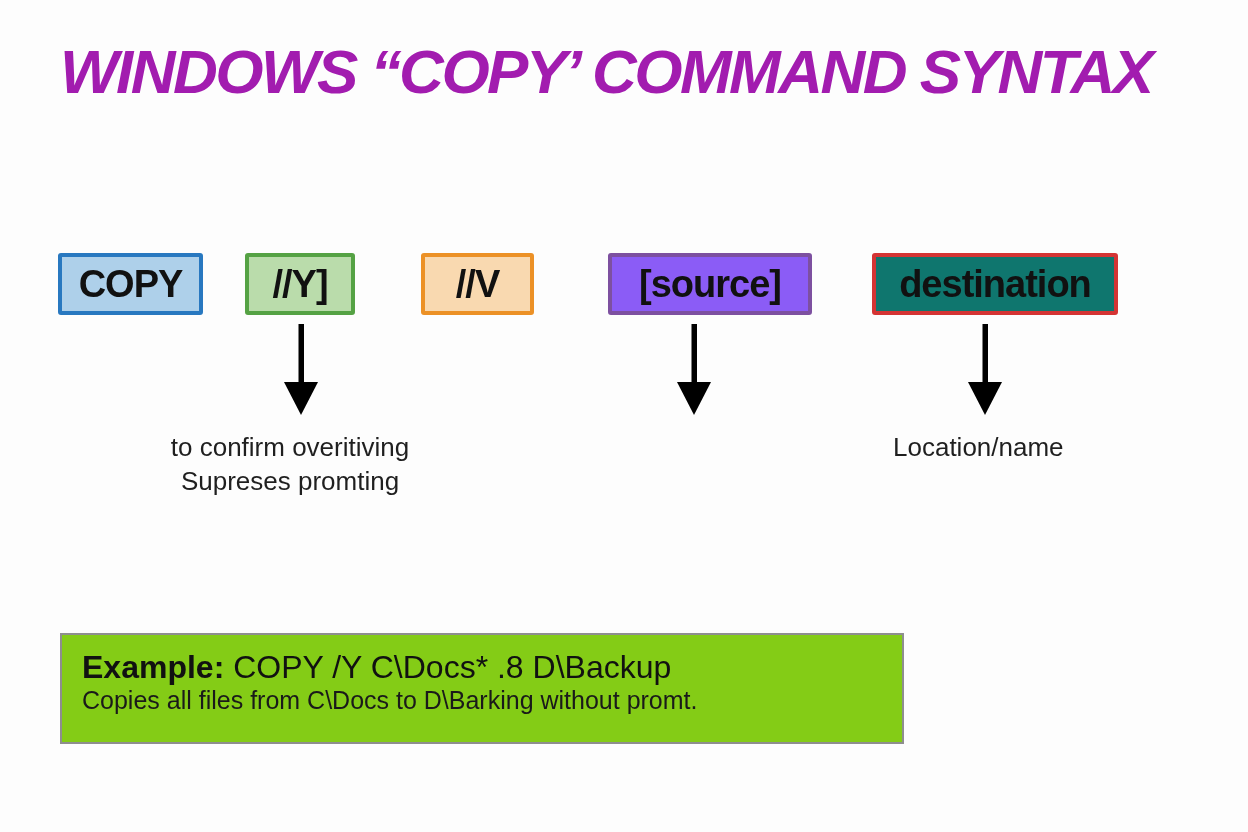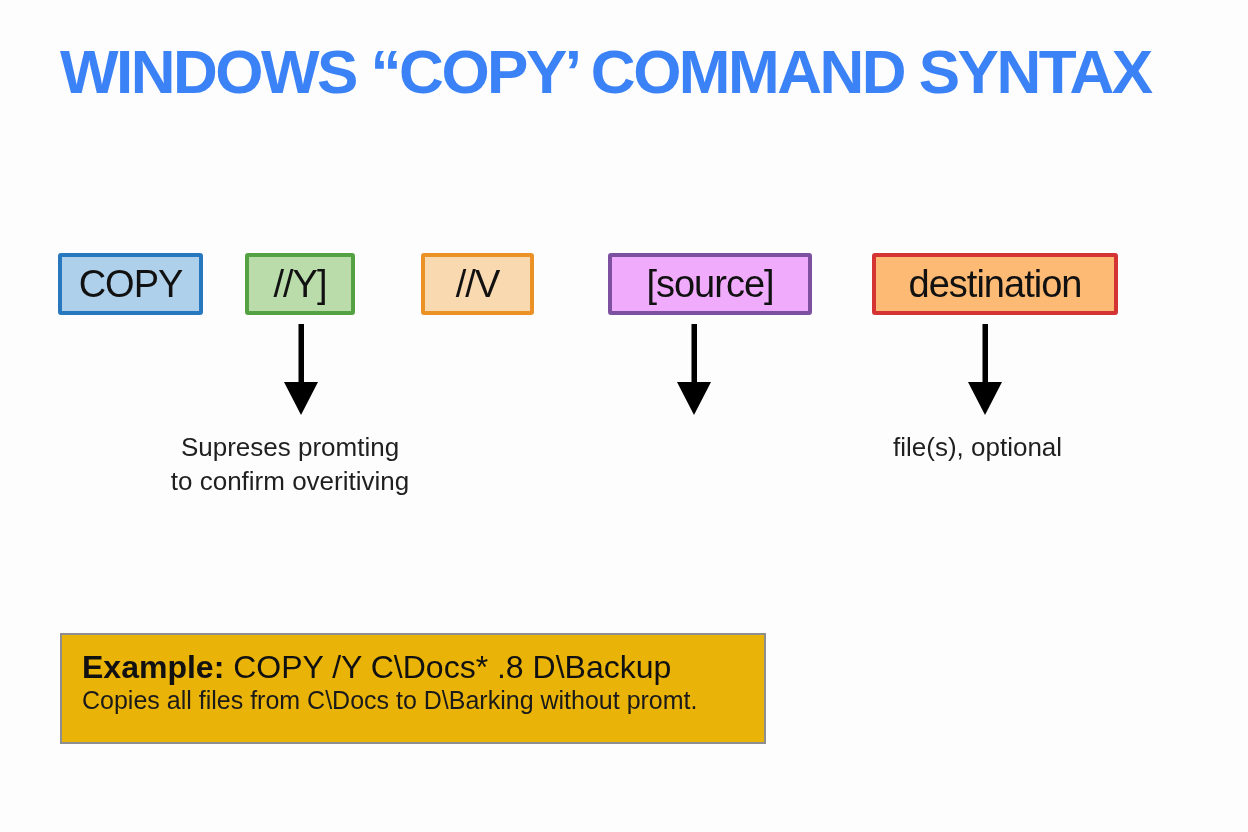--- a/index.html
+++ b/index.html
@@ -30,21 +30,21 @@
     position: absolute;
     top: 253px;
     height: 62px;
     box-sizing: border-box;
     border: 4px solid #000;
     border-radius: 3px;
     display: flex;
     align-items: center;
     justify-content: center;
     font-size: 38px;
-    font-weight: normal;
+    font-weight: bold;
     letter-spacing: -1px;
     color: #111;
   }
   .box-0 { left: 58px;  width: 145px; }
   .box-1 { left: 245px; width: 110px; }
   .box-2 { left: 421px; width: 113px; }
   .box-3 { left: 608px; width: 204px; }
   .box-4 { left: 872px; width: 246px; }
 
   .arrow {
@@ -65,83 +65,83 @@
     color: #1f1f1f;
   }
   .annotation-0 { left: 140px; width: 300px; text-align: center; }
   .annotation-1 { left: 570px; width: 255px; text-align: center; }
   .annotation-2 { left: 893px; width: 230px; text-align: left; }
 
   .example-box {
     position: absolute;
     left: 60px;
     top: 633px;
-    width: 706px;
+    width: 844px;
     height: 111px;
     box-sizing: border-box;
     border: 2px solid #8e8e8e;
-    background: #eab308;
+    background: #84cc16;
     padding: 14px 20px 0 20px;
   }
   .example-line1 {
     font-size: 32px;
     color: #111;
     white-space: nowrap;
   }
   .example-line1 .bold { font-weight: bold; }
   .example-line2 {
     font-size: 25px;
     color: #1a1a1a;
     white-space: nowrap;
   }
 </style>
 </head>
 <body>
 
 <div class="page">
 
-  <h1 class="title" style="color: #3b82f6;">WINDOWS “COPY’ COMMAND SYNTAX</h1>
+  <h1 class="title" style="color: #a21caf; font-style: italic;">WINDOWS “COPY’ COMMAND SYNTAX</h1>
 
   <div class="syntax-box box-0" style="background-color: rgb(174, 208, 234); border-color: rgb(40, 120, 192);">
     <span>COPY</span>
   </div>
   <div class="syntax-box box-1" style="background-color: rgb(186, 220, 171); border-color: rgb(85, 162, 68);">
     <span>//Y]</span>
   </div>
   <div class="syntax-box box-2" style="background-color: rgb(249, 217, 176); border-color: rgb(236, 145, 38);">
     <span>//V</span>
   </div>
-  <div class="syntax-box box-3" style="background-color: #f0abfc; border-color: rgb(125, 80, 160);">
+  <div class="syntax-box box-3" style="background-color: #8b5cf6; border-color: rgb(125, 80, 160);">
     <span>[source]</span>
   </div>
-  <div class="syntax-box box-4" style="background-color: #fdba74; border-color: rgb(212, 52, 52);">
+  <div class="syntax-box box-4" style="background-color: #0f766e; border-color: rgb(212, 52, 52);">
     <span>destination</span>
   </div>
 
   <svg class="arrow arrow-0" viewBox="0 0 40 92" aria-hidden="true">
     <rect x="17.5" y="0" width="5.5" height="60" fill="#000000"></rect>
     <polygon points="3,58 37,58 20,91" fill="#000000"></polygon>
   </svg>
   <svg class="arrow arrow-1" viewBox="0 0 40 92" aria-hidden="true">
     <rect x="17.5" y="0" width="5.5" height="60" fill="#000000"></rect>
     <polygon points="3,58 37,58 20,91" fill="#000000"></polygon>
   </svg>
   <svg class="arrow arrow-2" viewBox="0 0 40 92" aria-hidden="true">
     <rect x="17.5" y="0" width="5.5" height="60" fill="#000000"></rect>
     <polygon points="3,58 37,58 20,91" fill="#000000"></polygon>
   </svg>
 
   <div class="annotation annotation-0">
+    <div>to confirm overitiving</div>
     <div>Supreses promting</div>
-    <div>to confirm overitiving</div>
   </div>
   <div class="annotation annotation-1">
   </div>
   <div class="annotation annotation-2">
-    <div>file(s), optional</div>
+    <div>Location/name</div>
   </div>
 
   <div class="example-box">
     <div class="example-line1">
       <span class="bold">Example:</span>
       <span>COPY /Y C\Docs* .8 D\Backup</span>
     </div>
     <div class="example-line2">Copies all files from C\Docs to D\Barking without promt.</div>
   </div>
 

